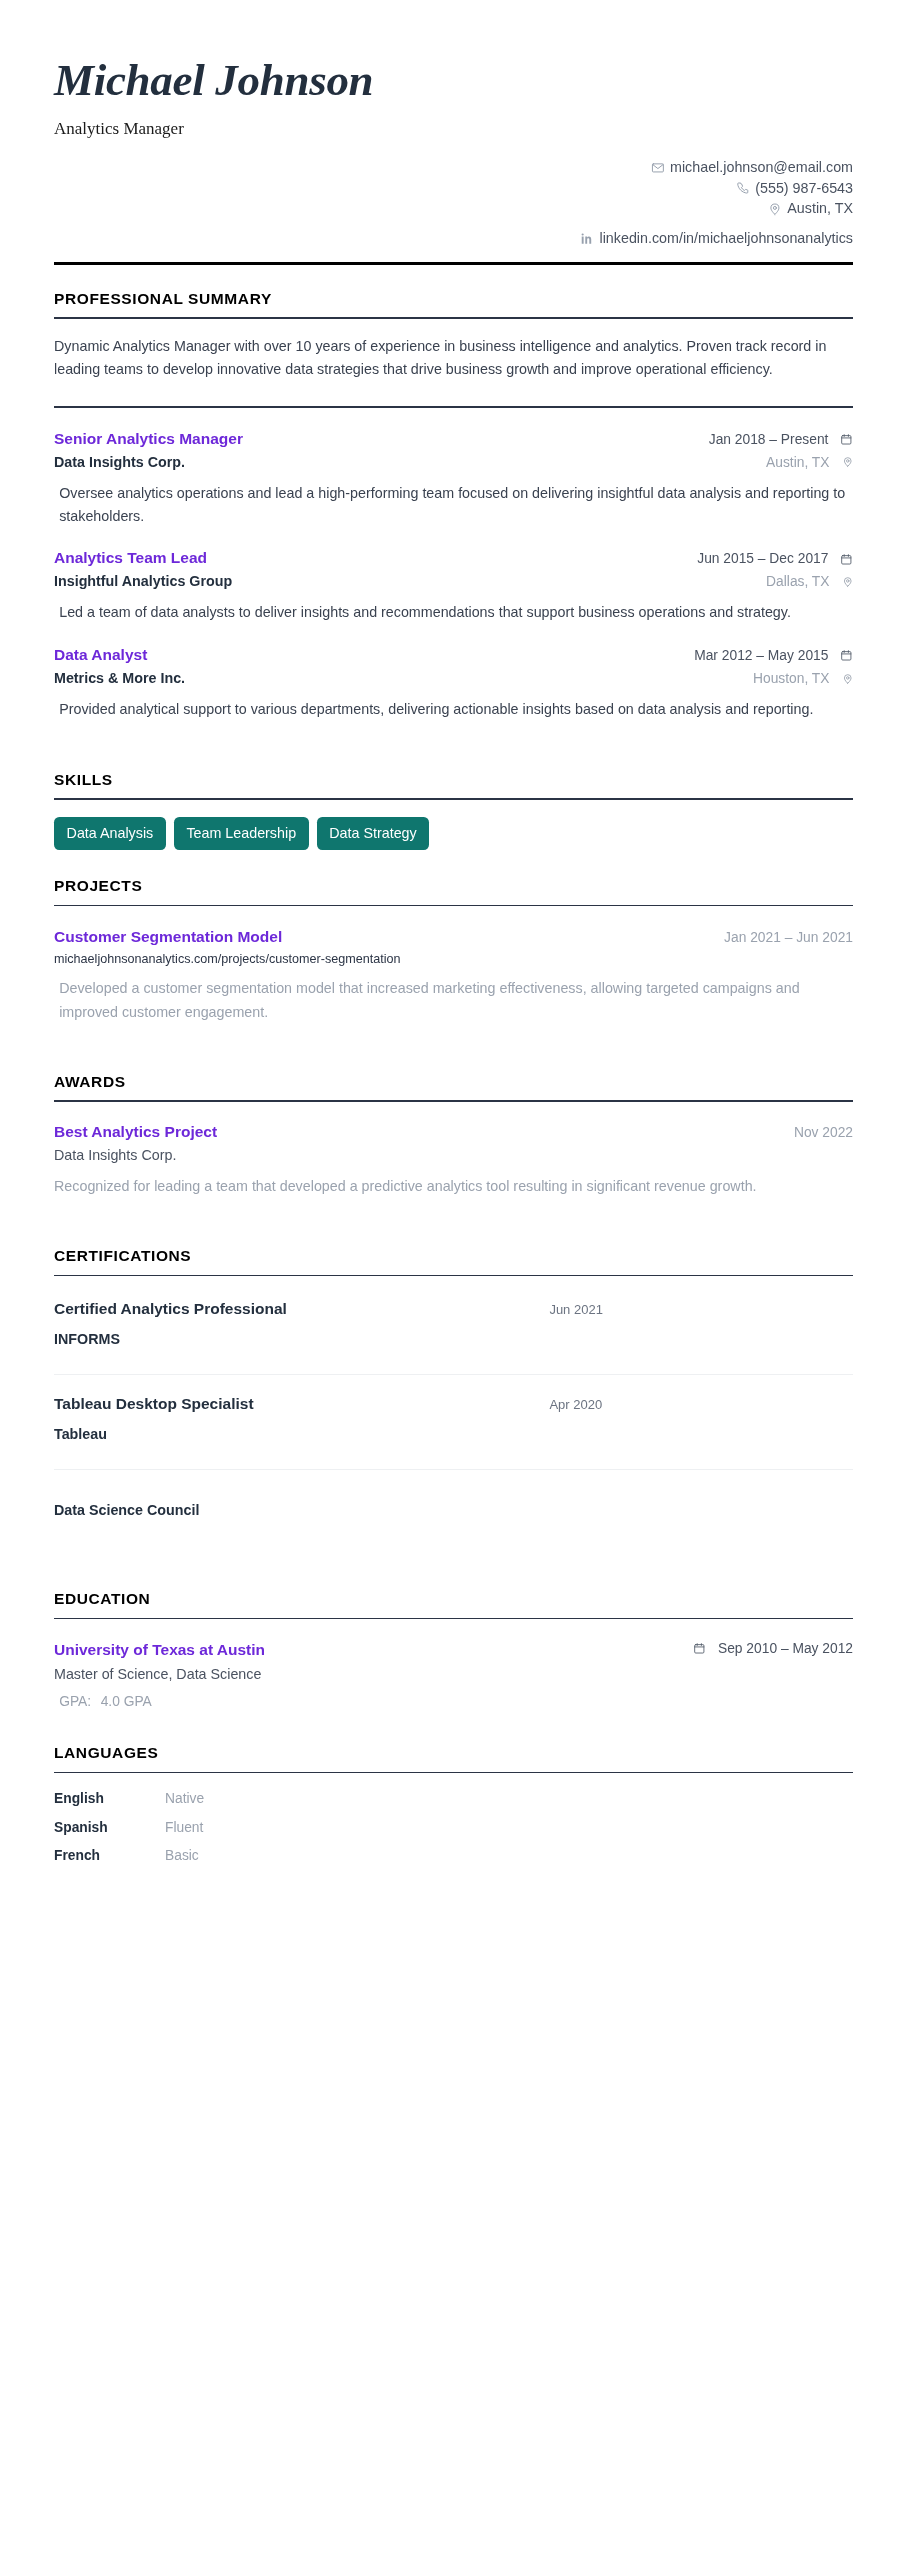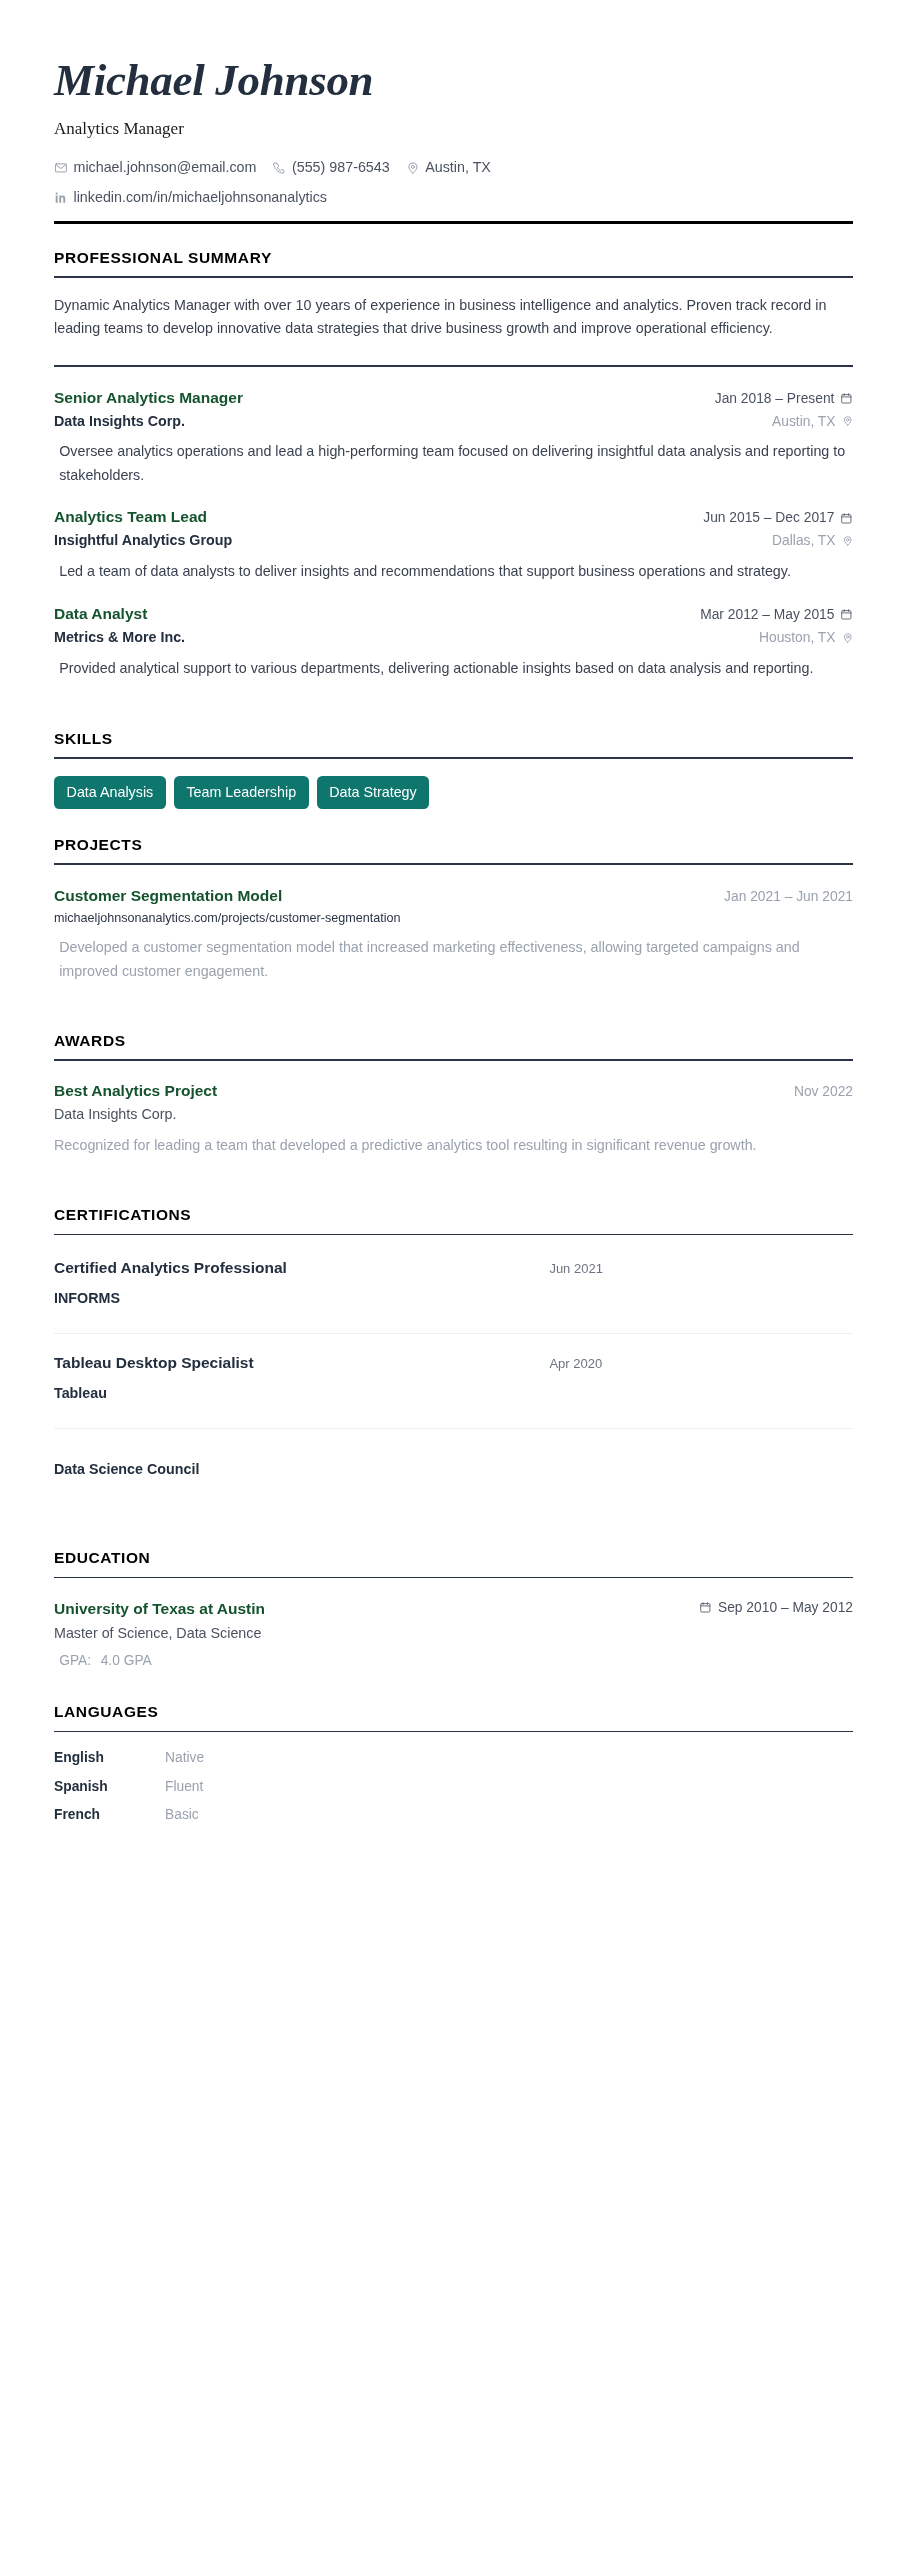--- a/index.html
+++ b/index.html
@@ -38,20 +38,21 @@
     margin-top: 15px;
   }
   .contact-rows { margin-top: 19.5px; }
   .contact-row {
     display: flex;
     align-items: flex-end;
     flex-wrap: wrap;
     column-gap: 16px;
     row-gap: 3.4px;
     margin-bottom: 12.6px;
+    flex-direction: column;
   }
   .contact-item {
     display: inline-flex;
     align-items: center;
     gap: 5.7px;
     font-size: 14.3px;
     line-height: 1.2;
     color: #4a5260;
     white-space: nowrap;
   }
@@ -93,36 +94,36 @@
   .entry { margin-top: 20.6px; }
   .entry-line {
     display: flex;
     align-items: baseline;
     justify-content: space-between;
     gap: 13.8px;
   }
   .entry-title {
     font-size: 15.5px;
     font-weight: 700;
-    color: #14532d;
+    color: #6d28d9;
     line-height: 1.25;
     text-align: center;
   }
   .entry-sub {
     font-size: 14.3px;
     font-weight: 700;
     color: #232f3e;
     line-height: 1.3;
     margin-top: 4.6px;
   }
   .entry-sub.light { font-weight: 400; color: #4a5260; }
   .meta {
     display: inline-flex;
     align-items: center;
-    gap: 6px;
+    gap: 12px;
     font-size: 13.8px;
     color: #4a5260;
     white-space: nowrap;
     line-height: 1.25;
   }
   .meta.dim { color: #9aa2ae; }
   .meta .ico { display: inline-flex; color: #555e6c; }
   .meta.dim .ico { color: #9aa2ae; }
   .meta .ico svg { display: block; }
   .entry-desc {

